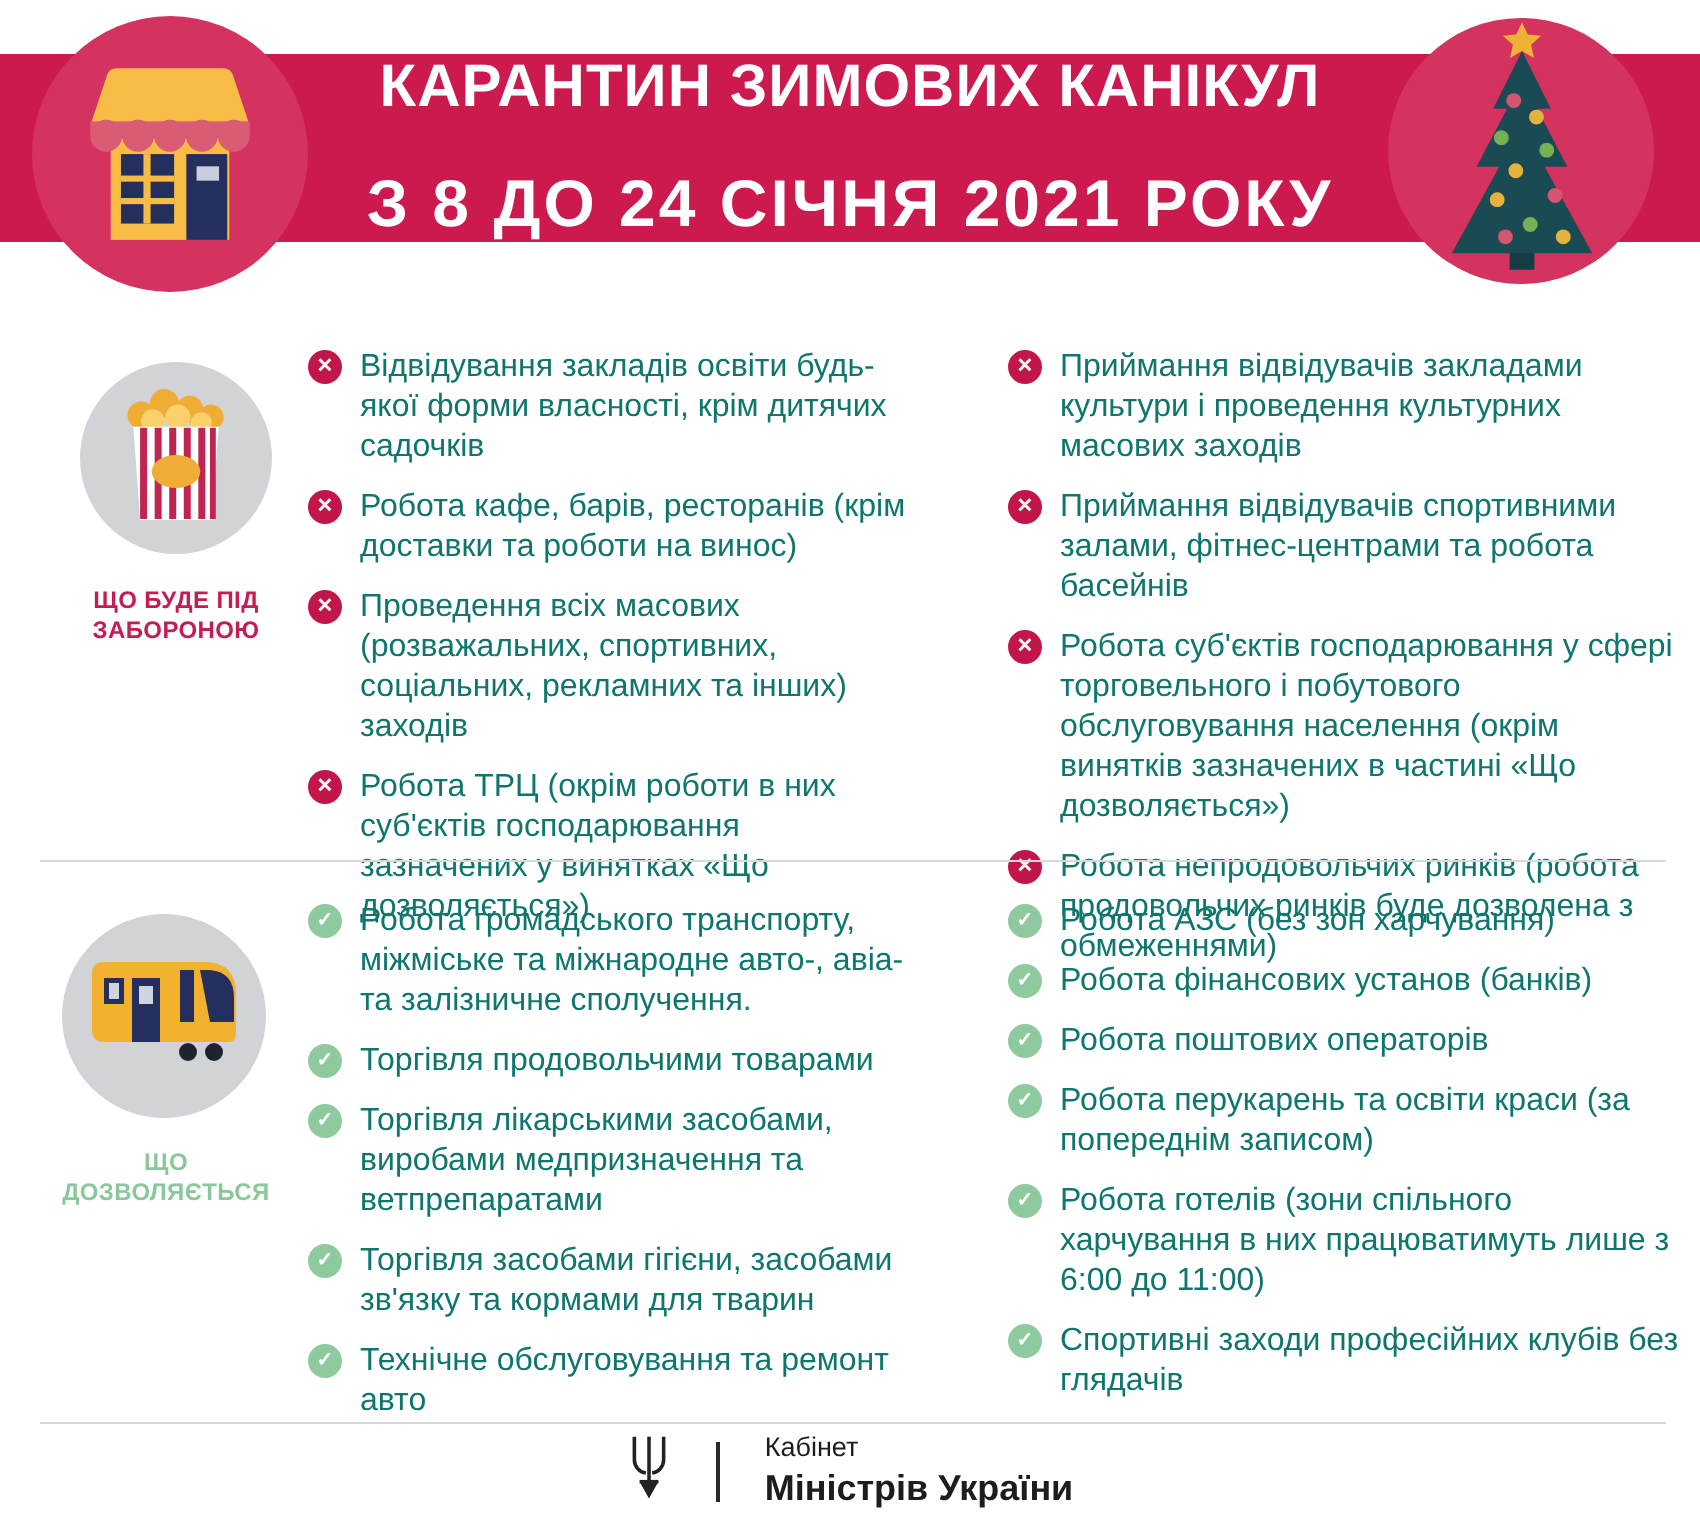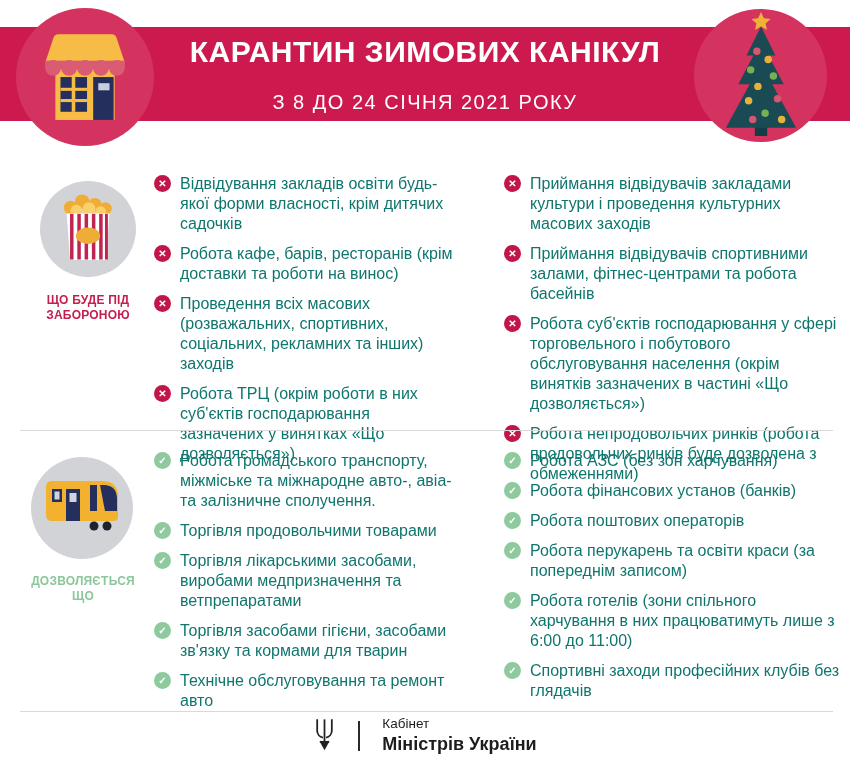--- a/index.html
+++ b/index.html
@@ -6,21 +6,21 @@
   html, body { background:#fff; }
   body { font-family:"Liberation Sans", sans-serif; }
   .page { position:relative; width:850px; height:758px; background:#fff; overflow:hidden; }
 
   
   .banner { position:absolute; left:0; top:27px; width:850px; height:94px; background:#cd1a4e; }
   .banner-text { position:absolute; left:160px; top:27px; width:530px; height:94px;
                  display:flex; flex-direction:column; align-items:center; justify-content:center;
                  gap:5px; color:#fff; text-align:center; }
   .banner-title { font-size:30px; font-weight:700; letter-spacing:.5px; }
-  .banner-subtitle { font-size:20px; font-weight:400; letter-spacing:1.5px;margin-top:17px; }
+  .banner-subtitle { font-size:33px; font-weight:700; letter-spacing:1.5px;margin-top:17px; }
   .h-circle { position:absolute; border-radius:50%; background:#d5335f; overflow:hidden;
               display:flex; align-items:center; justify-content:center; }
   .h-circle.left { left:16px; top:8px; width:138px; height:138px; }
   .h-circle.right { left:694px; top:9px; width:133px; height:133px; }
 
   
   .side-circle { position:absolute; border-radius:50%; background:#d2d3d6;
                  display:flex; align-items:center; justify-content:center; }
   #p-circle { left:40px; top:181px; width:96px; height:96px; }
   #a-circle { left:31px; top:457px; width:102px; height:102px; }
@@ -202,22 +202,22 @@
         <rect x="12.5" y="14.5" width="5" height="8" fill="#cfd4de"></rect>
         <rect x="24" y="12" width="14" height="32" fill="#252f5e"></rect>
         <rect x="27.5" y="16" width="7" height="9" fill="#cfd4de"></rect>
         <circle cx="52" cy="49" r="4.5" fill="#1d2430"></circle>
         <circle cx="65" cy="49" r="4.5" fill="#1d2430"></circle>
       </svg>
     </span>
   </div>
 
   <div class="side-title" id="a-title">
+    <div>ЩО</div>
     <div>ДОЗВОЛЯЄТЬСЯ</div>
-    <div>ЩО</div>
   </div>
 
   <div class="col" id="a-col1">
 
       <div class="item">
         <span class="bullet bullet-check">✓</span>
         <span class="item-text">Робота громадського транспорту, міжміське та міжнародне авто-, авіа- та залізничне сполучення.</span>
       </div>
 
       <div class="item">

